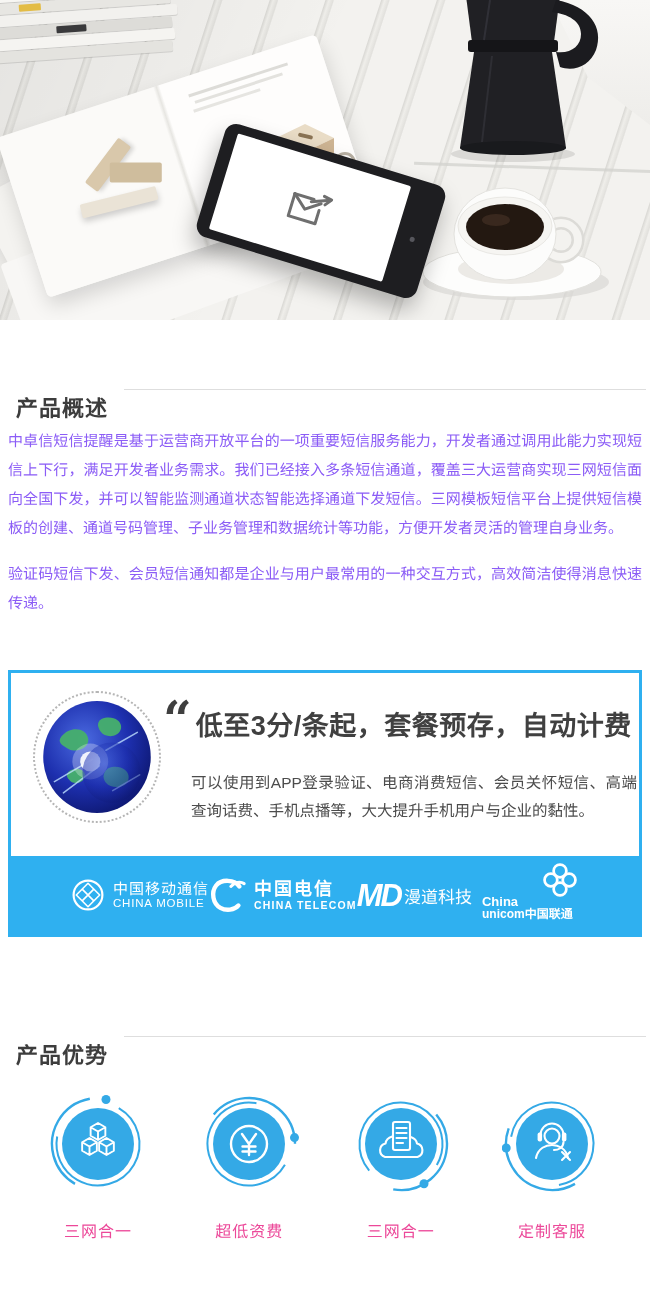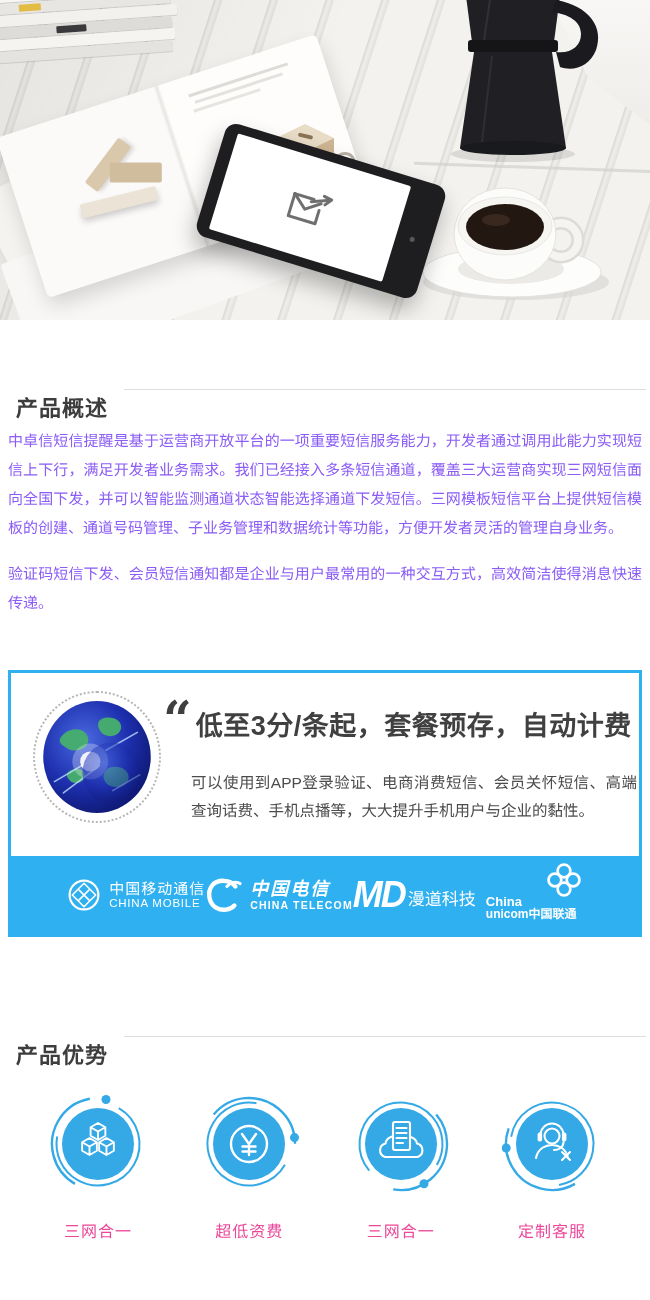--- a/index.html
+++ b/index.html
@@ -80,23 +80,23 @@
         color:#3f3f3f;font-weight:bold;margin-right:4px;}
   .headline{font-size:27px;font-weight:bold;color:#404040;letter-spacing:0.5px;line-height:46px;}
   .promo-desc{position:absolute;left:180px;top:96px;width:446px;font-size:15.5px;line-height:28px;
         color:#4c4c4c;margin:0;text-align:justify;}
   .logo-bar{position:absolute;left:0;right:0;bottom:0;height:78px;background:#2fb0f0;
         display:flex;align-items:center;justify-content:center;padding:0 12px;}
   .partner{display:flex;align-items:center;color:#fff;}
   .partner .txt{margin-left:7px;line-height:1.15;}
   .cm-l1{font-size:15px;letter-spacing:1px;}
   .cm-l2{font-size:11.5px;letter-spacing:0.8px;}
-  .ct-l1{font-size:18px;font-weight:bold;font-style:italic;letter-spacing:2px;}
+  .ct-l1{font-size:18px;font-weight:bold;letter-spacing:2px;}
   .ct-l2{font-size:10.5px;font-weight:bold;letter-spacing:1.2px;}
-  .md-mark{font-size:36px;font-weight:900;font-style:italic;letter-spacing:-2px;line-height:1;}
+  .md-mark{font-size:31px;font-weight:900;font-style:italic;letter-spacing:-2px;line-height:1;}
   .md-label{font-size:17px;margin-left:3px;align-self:flex-end;padding-bottom:3px;}
   .cu{position:relative;width:108px;height:54px;}
   .cu svg{position:absolute;right:0;top:-8px;}
   .cu .txt{position:absolute;left:10px;bottom:0;margin:0;}
   .cu-l1{font-size:13px;font-weight:bold;line-height:1.05;}
   .cu-l2{font-size:12px;font-weight:bold;}
 
   
   .features{position:absolute;left:28px;right:28px;top:1094px;display:flex;justify-content:space-between;}
   .feature{width:140px;text-align:center;}

